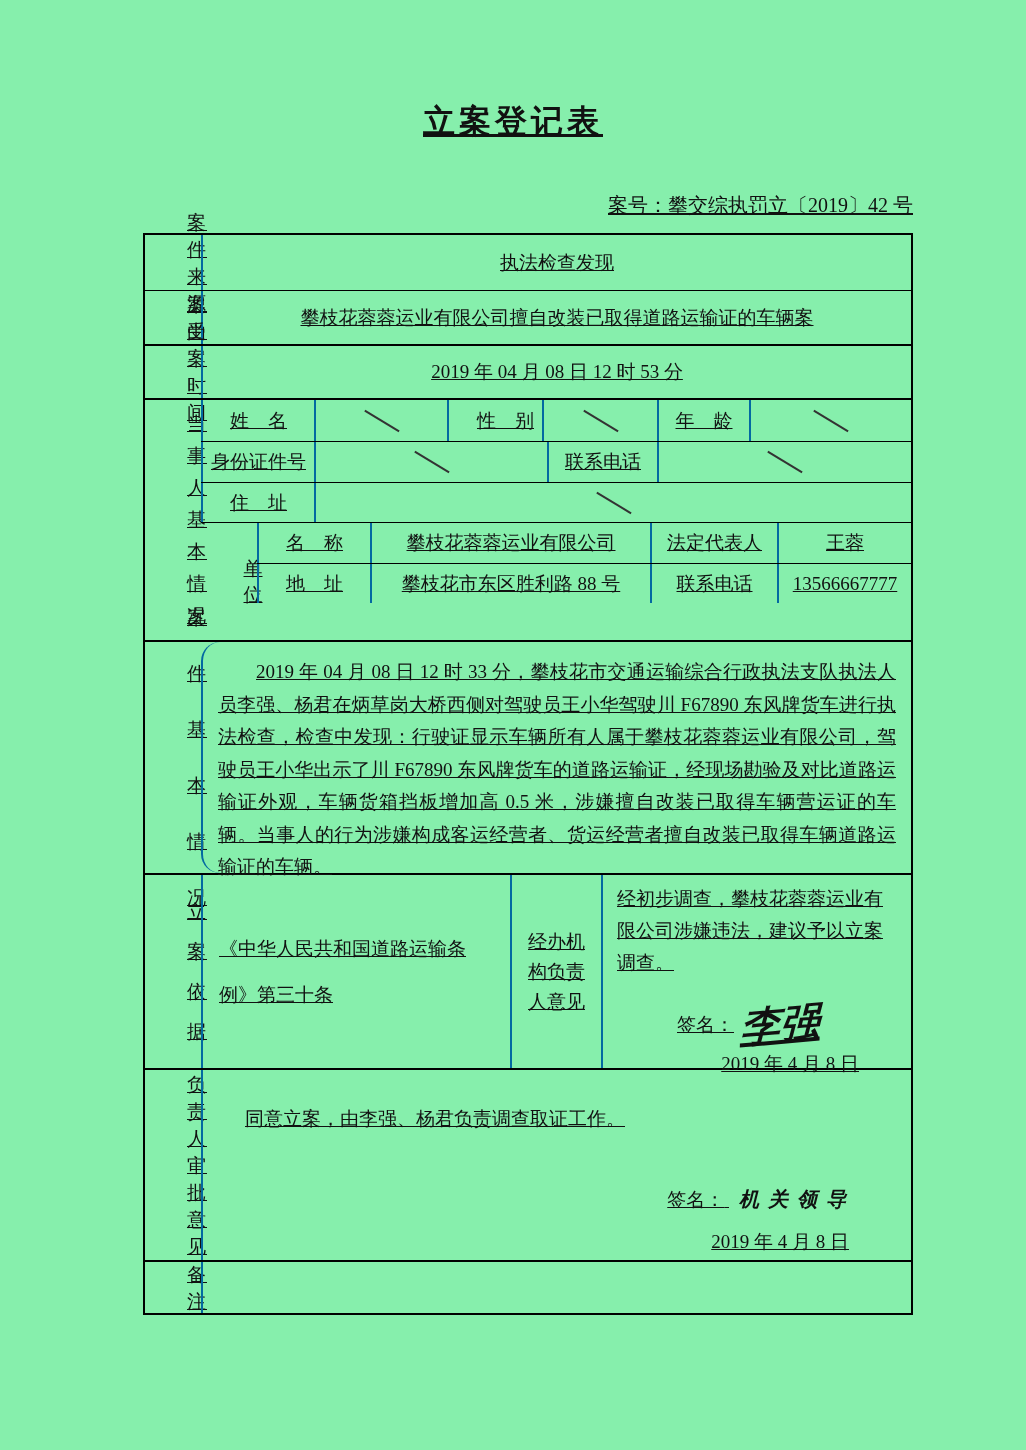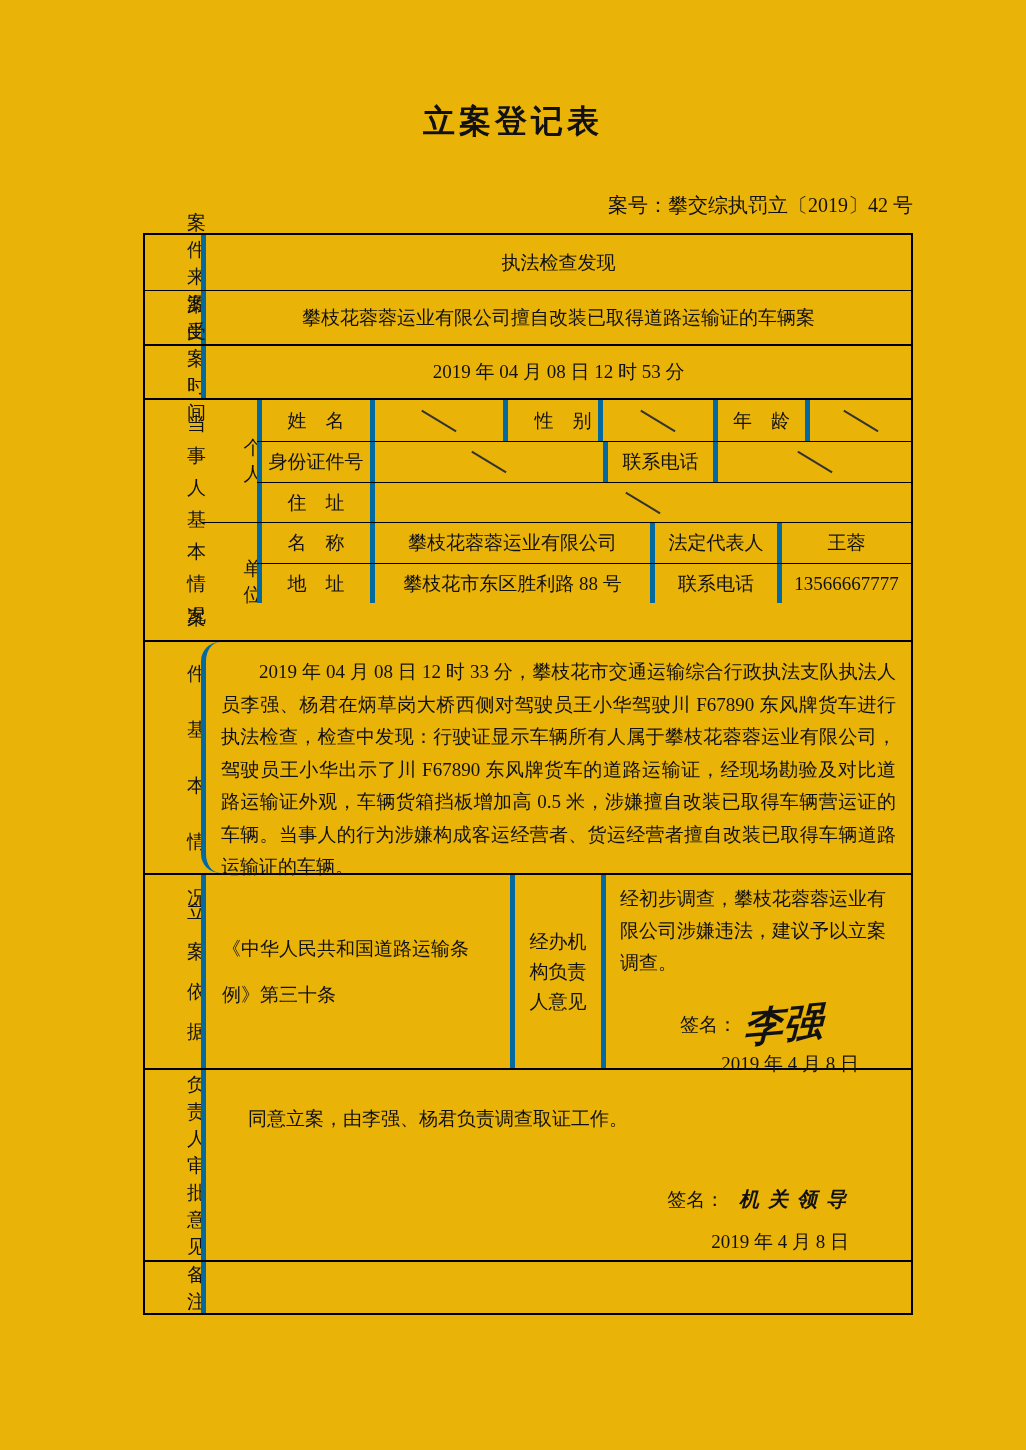--- a/index.html
+++ b/index.html
@@ -1,24 +1,25 @@
 <!DOCTYPE html>
 <html><head>
 <meta charset="utf-8">
 <style>
   * { margin:0; padding:0; box-sizing:border-box; }
   html,body { background:#888; }
   .page {
     position:relative;
     width:1026px; height:1450px;
     margin:0 auto;
-    background:#eab308;
+    background:#86efac;
     font-family:"Liberation Serif", serif;
     color:#111;
     overflow:hidden;
+    text-decoration:underline;
   }
   .doc-title {
     margin-top:100px;
     text-align:center;
     font-size:32px;
     font-weight:bold;
     letter-spacing:4px;
   }
   .case-no {
     width:770px;
@@ -29,21 +30,21 @@
   .tbl {
     width:770px;
     margin-left:143px;
     border:2.5px solid #000;
     font-size:19px;
   }
   .row { display:flex; border-top:1px solid #000; align-items:stretch; }
   .row.first { border-top:none; }
   .row.thick { border-top:2.5px solid #000; }
   .cell {
-    border-left:5px solid #0369a1;
+    border-left:2px solid #0369a1;
     display:flex; align-items:center; justify-content:center;
     text-align:center;
   }
   .cell.first { border-left:none;padding-left:48px; }
   .colA {
     width:56px; flex:0 0 56px;
     white-space:pre-line;
     line-height:27px;
   }
   .flex1 { flex:1 1 auto; }
@@ -119,21 +120,20 @@
       <div class="cell first colA lbl" style="line-height:32px;">当
 事
 人
 基
 本
 情
 况</div>
       <div class="flex1 vcol">
 
         <div class="subrow first" style="height:122px;">
-          <div class="cell first colB">个人</div>
           <div class="flex1 vcol">
             <div class="subrow first h41">
               <div class="cell" style="width:113px;flex:0 0 113px;">姓　名</div>
               <div class="cell" style="width:133px;flex:0 0 133px;">
                   <span class="slash-line"></span>
                 </div>
               <div class="cell" style="width:95px;flex:0 0 95px;padding-left:20px;">性　别</div>
               <div class="cell" style="width:115px;flex:0 0 115px;">
                   <span class="slash-line"></span>
                 </div>

